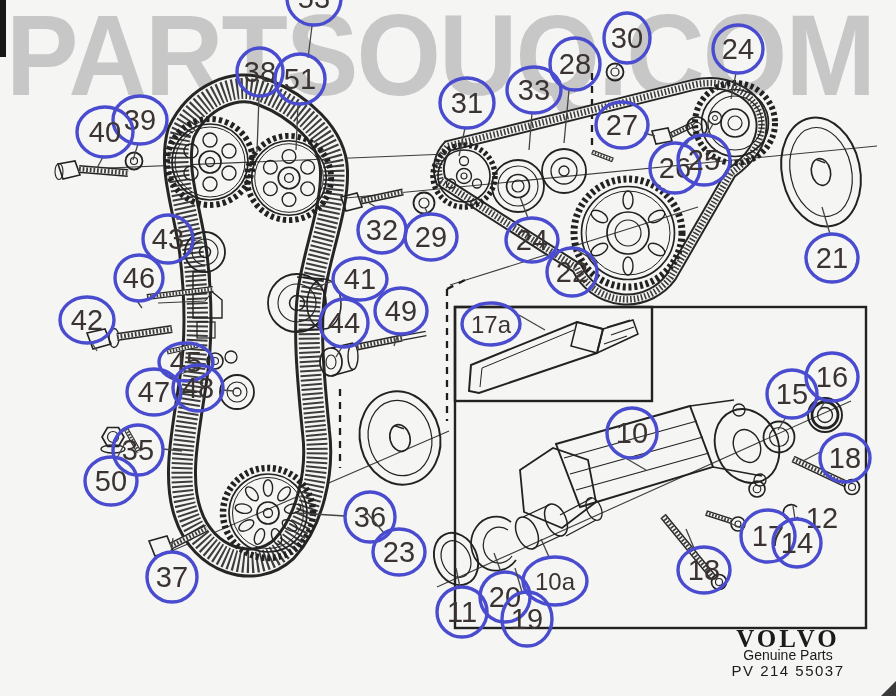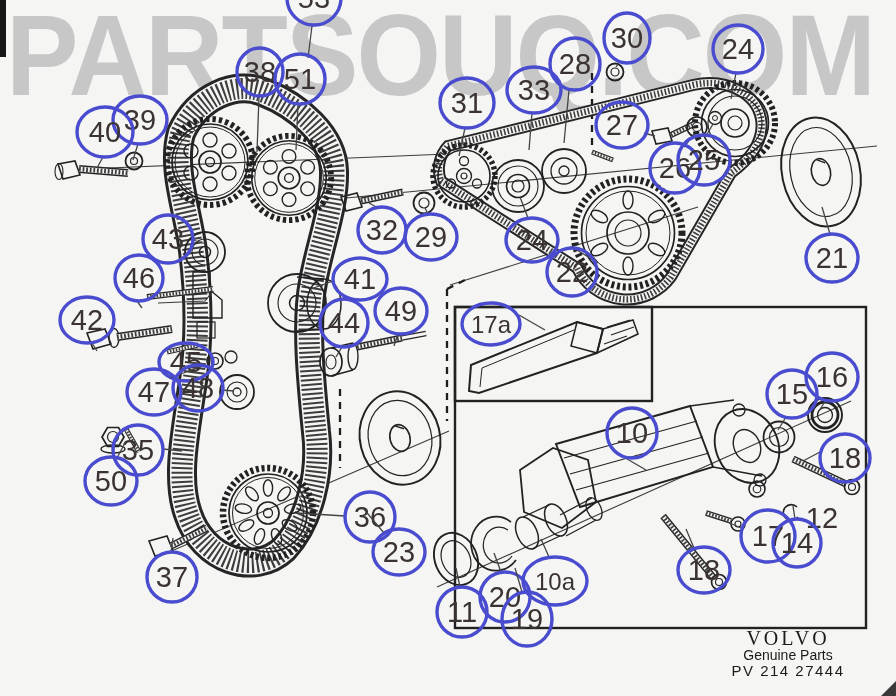--- a/index.html
+++ b/index.html
@@ -7,21 +7,21 @@
          font-family:"Liberation Sans",sans-serif;}
   .watermark{position:absolute;top:-10px;left:6px;font-size:112px;font-weight:900;
              letter-spacing:-2px;color:#c7c7c7;white-space:nowrap;
              transform:scale(.97,1.02);transform-origin:left top;user-select:none;}
   .corner-bar{position:absolute;left:0;top:0;width:6px;height:57px;background:#161616;}
   svg.draw{position:absolute;left:0;top:0;}
   .s{fill:none;stroke:#222;}
   .thin{fill:none;stroke:#3c3c3c;}
   .dash{fill:none;stroke:#1e1e1e;stroke-width:2.3;stroke-dasharray:7 6;}
   .volvo{position:absolute;left:712px;top:628px;width:152px;text-align:center;color:#1b1b1b;}
-  .volvo .logo{font-family:"Liberation Serif",serif;font-weight:400;font-size:20px;
+  .volvo .logo{font-family:"Liberation Serif",serif;font-weight:700;font-size:25px;
                letter-spacing:3px;line-height:21px;}
   .volvo .tag{font-size:14px;line-height:13px;}
   .volvo .code{font-size:15px;letter-spacing:1.5px;line-height:16px;margin-top:1px;}
 </style>
 </head>
 <body>
 
 <div class="stage">
 
   <div class="watermark">PARTSOUQ.COM</div>
@@ -548,16 +548,16 @@
           <line x1="694" y1="548" x2="686" y2="529" stroke="#444444" stroke-width="1.3"></line>
           <ellipse cx="704" cy="570" rx="26" ry="23" fill="none" stroke="#4a4ccf" stroke-width="3.4"></ellipse>
           <text x="704" y="570" dy="0.36em" text-anchor="middle" fill="#3a3331" font-family="&quot;Liberation Sans&quot;,sans-serif" font-size="29">18</text>
         </g>
       </g>
   </svg>
 
   <div class="volvo">
     <div class="logo">VOLVO</div>
     <div class="tag">Genuine Parts</div>
-    <div class="code">PV 214 27444</div>
+    <div class="code">PV 214 55037</div>
   </div>
 
 </div>
 
 </body></html>

